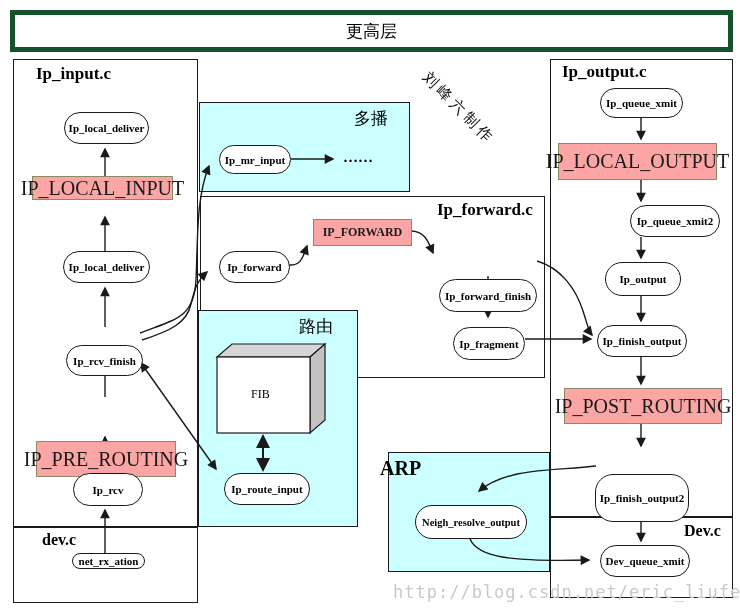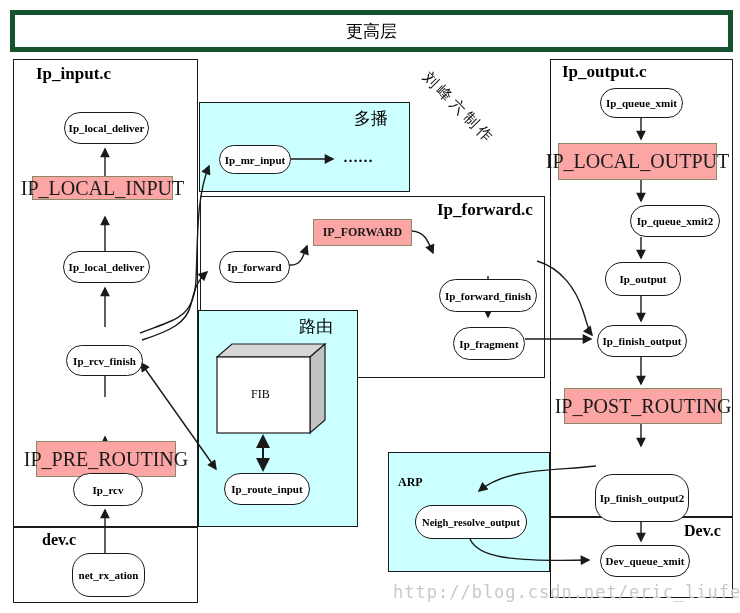--- a/index.html
+++ b/index.html
@@ -41,21 +41,21 @@
   <div class="box" style="left:200px;top:196px;width:345px;height:182px;"></div>
   <div class="box cyan" style="left:199px;top:102px;width:211px;height:90px;"></div>
   <div class="box cyan" style="left:198px;top:310px;width:160px;height:217px;"></div>
   <div class="box cyan" style="left:388px;top:452px;width:162px;height:120px;"></div>
 
   <div class="sec-label" style="left:36px;top:64px;font-size:17px;">Ip_input.c</div>
   <div class="sec-label" style="left:42px;top:531px;font-size:16px;">dev.c</div>
   <div class="sec-label" style="left:562px;top:62px;font-size:17px;">Ip_output.c</div>
   <div class="sec-label" style="left:437px;top:200px;font-size:17px;">Ip_forward.c</div>
   <div class="sec-label" style="left:684px;top:522px;font-size:16px;">Dev.c</div>
-  <div class="sec-label" style="left:398px;top:457px;font-size:12px;margin-top:18px;">ARP</div>
+  <div class="sec-label" style="left:380px;top:457px;font-size:20px;">ARP</div>
   <div class="sec-label" style="left:354px;top:107px;font-size:17px;font-weight:normal;">多播</div>
   <div class="sec-label" style="left:299px;top:315px;font-size:17px;font-weight:normal;">路由</div>
 
   <svg id="arrows" width="740" height="613">
     <defs>
       <marker id="ah" viewBox="0 0 10 10" refX="8.5" refY="5" markerWidth="8" markerHeight="7" orient="auto-start-reverse">
         <path d="M0,0 L10,5 L0,10 z" fill="#1a1a1a"></path>
       </marker>
     </defs>
     <g stroke="#1a1a1a" stroke-width="1.4" fill="none">
@@ -99,21 +99,21 @@
   <div class="hook" style="left:32px;top:176px;width:141px;height:24px;">IP_LOCAL_INPUT</div>
   <div class="hook" style="left:36px;top:397px;width:140px;height:36px;margin-top:44px;">IP_PRE_ROUTING</div>
   <div class="hook small" style="left:313px;top:219px;width:99px;height:27px;">IP_FORWARD</div>
   <div class="hook" style="left:558px;top:143px;width:159px;height:37px;">IP_LOCAL_OUTPUT</div>
   <div class="hook" style="left:564px;top:388px;width:158px;height:36px;">IP_POST_ROUTING</div>
 
   <div class="oval" style="left:64px;top:112px;width:85px;height:32px;">Ip_local_deliver</div>
   <div class="oval" style="left:63px;top:251px;width:87px;height:32px;">Ip_local_deliver</div>
   <div class="oval" style="left:66px;top:345px;width:77px;height:31px;">Ip_rcv_finish</div>
   <div class="oval" style="left:73px;top:473px;width:70px;height:33px;">Ip_rcv</div>
-  <div class="oval" style="left:72px;top:553px;width:73px;height:44px;">net_rx_ation</div>
+  <div class="oval" style="left:72px;top:553px;width:73px;height:16px;">net_rx_ation</div>
 
   <div class="oval" style="left:219px;top:145px;width:72px;height:29px;">Ip_mr_input</div>
   <div class="dots" style="left:343px;top:149px;">……</div>
   <div class="oval" style="left:219px;top:251px;width:71px;height:32px;">Ip_forward</div>
   <div class="oval" style="left:439px;top:243px;width:98px;height:33px;margin-top:36px;">Ip_forward_finish</div>
   <div class="oval" style="left:453px;top:327px;width:72px;height:33px;">Ip_fragment</div>
   <div class="fib-label" style="left:251px;top:387px;">FIB</div>
   <div class="oval" style="left:224px;top:473px;width:86px;height:32px;">Ip_route_input</div>
   <div class="oval" style="left:415px;top:505px;width:112px;height:34px;font-size:10.5px;">Neigh_resolve_output</div>
 

